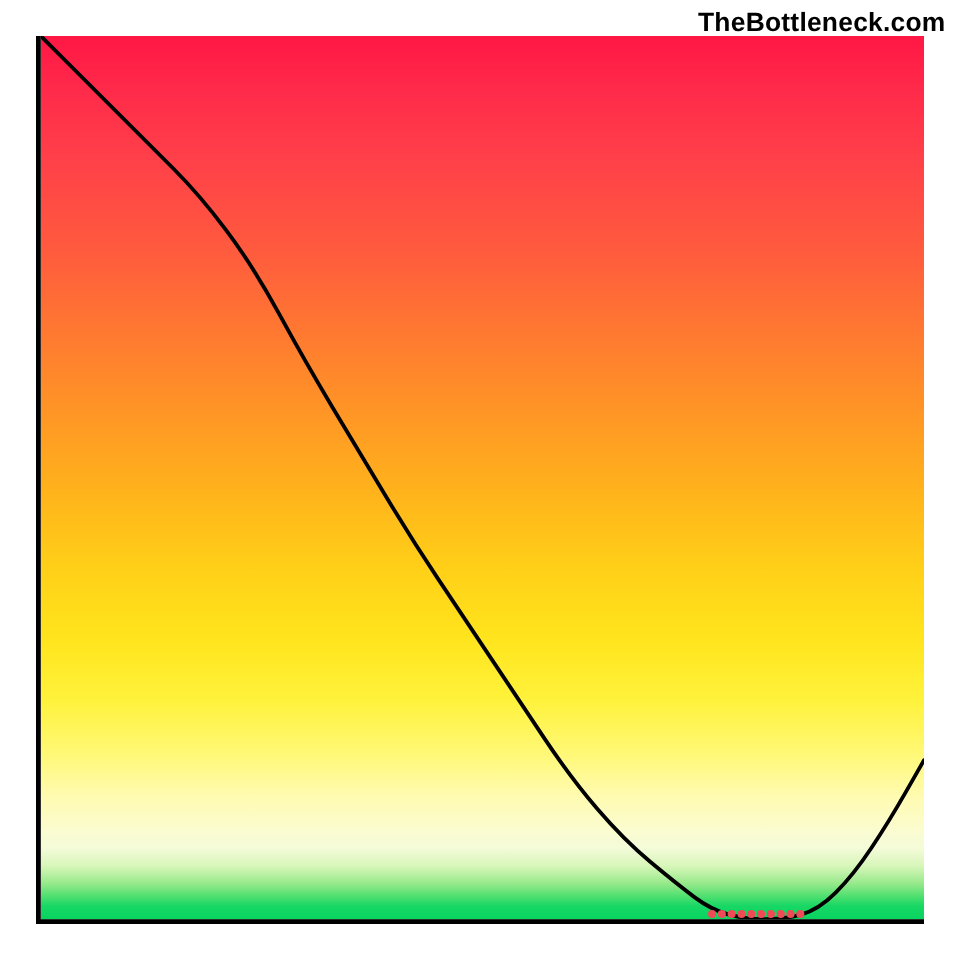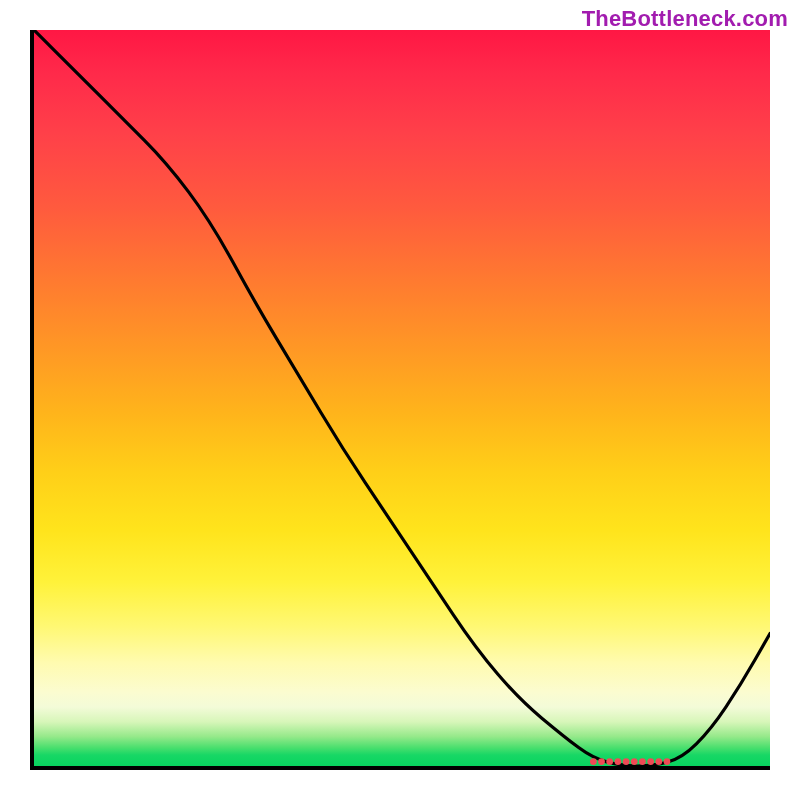--- a/index.html
+++ b/index.html
@@ -15,21 +15,21 @@
     position: relative;
     width: 800px;
     height: 800px;
   }
   .watermark {
     position: absolute;
     top: 6px;
     right: 12px;
     font-size: 22px;
     font-weight: 600;
-    color: #a21caf;
+    color: #000000;
     letter-spacing: 0.2px;
   }
   .plot-frame {
     position: absolute;
     left: 30px;
     top: 30px;
     width: 740px;
     height: 740px;
     box-sizing: border-box;
     border: 4px solid #000;

